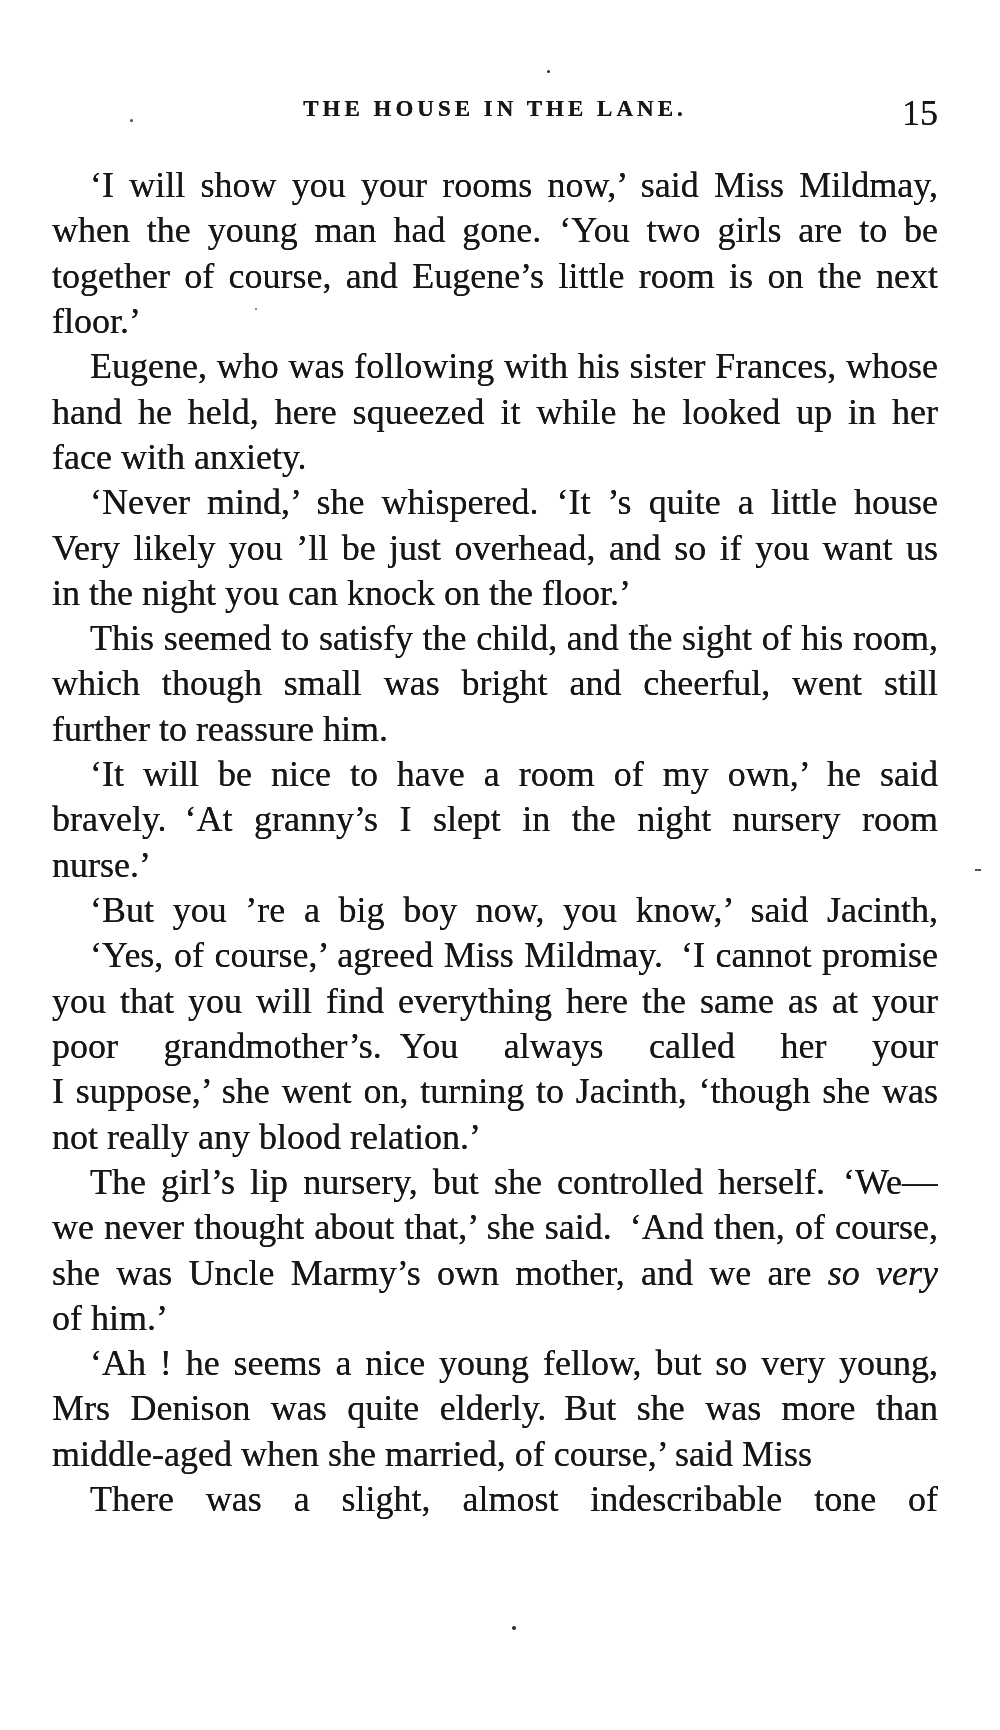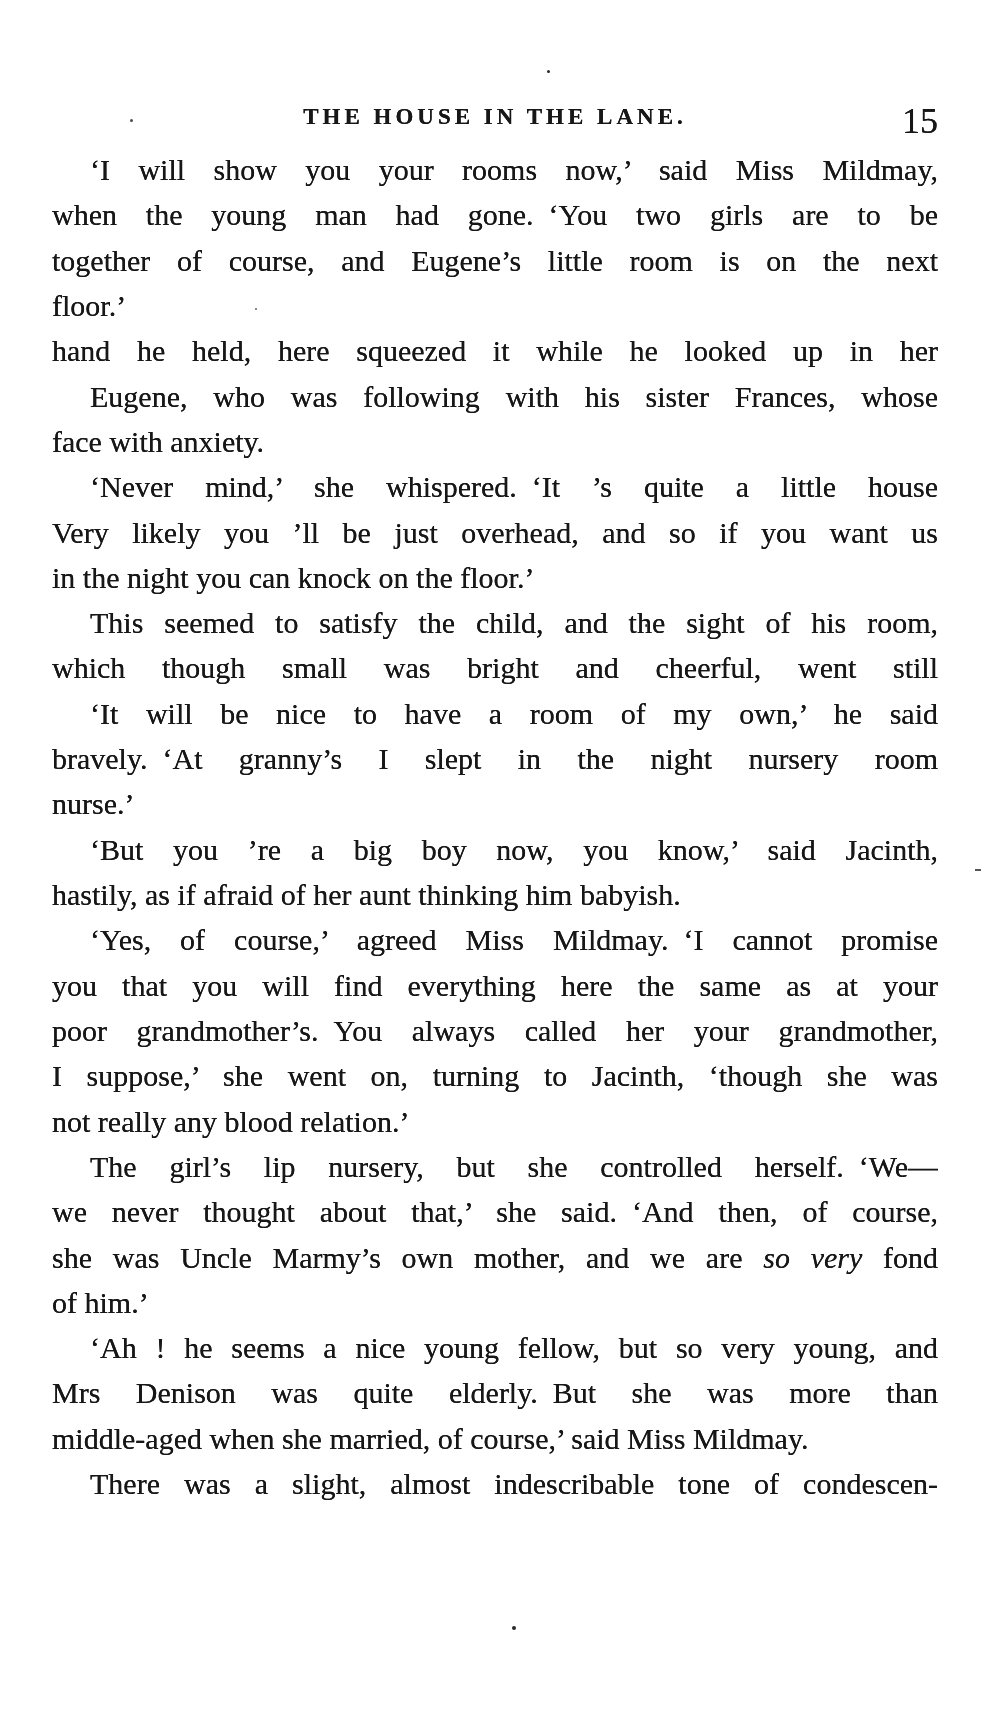--- a/index.html
+++ b/index.html
@@ -13,21 +13,21 @@
     height: 1730px;
     background: #ffffff;
     overflow: hidden;
     font-family: "Liberation Serif", "DejaVu Serif", serif;
     color: #171717;
   }
   
   .header-row {
     position: absolute;
     left: 52px;
-    top: 104px;
+    top: 96px;
     width: 886px;
     height: 34px;
   }
   .running-title {
     position: absolute;
     left: 0;
     right: 0;
     text-align: center;
     font-size: 23px;
     font-weight: bold;
@@ -39,23 +39,23 @@
     position: absolute;
     right: 0;
     top: -4px;
     font-size: 36px;
     text-shadow: 0 0 0.4px #171717;
   }
   
   .text-block {
     position: absolute;
     left: 52px;
-    top: 147px;
+    top: 163px;
     width: 886px;
-    font-size: 30px;
+    font-size: 36px;
   }
   .line {
     height: 45.32px;
     line-height: 45.32px;
     overflow: hidden;
     white-space: normal;
     text-shadow: 0 0 0.45px #171717;
   }
   .line.in { text-indent: 38px; }
   .line.j  { text-align: justify; }
@@ -82,33 +82,33 @@
   <div class="header-row">
     <div class="running-title">THE HOUSE IN THE LANE.</div>
     <div class="page-number">15</div>
   </div>
 
   <div class="text-block">
       <div class="line in j">‘I will show you your rooms now,’ said Miss Mildmay,</div>
       <div class="line j">when the young man had gone. ‘You two girls are to be</div>
       <div class="line j">together of course, and Eugene’s little room is on the next</div>
       <div class="line">floor.’</div>
+      <div class="line in j">Eugene, who was following with his sister Frances, whose</div>
       <div class="line j">hand he held, here squeezed it while he looked up in her</div>
-      <div class="line in j">Eugene, who was following with his sister Frances, whose</div>
       <div class="line">face with anxiety.</div>
       <div class="line in j">‘Never mind,’ she whispered. ‘It ’s quite a little house</div>
       <div class="line j">Very likely you ’ll be just overhead, and so if you want us</div>
       <div class="line">in the night you can knock on the floor.’</div>
       <div class="line in j">This seemed to satisfy the child, and the sight of his room,</div>
       <div class="line j">which though small was bright and cheerful, went still</div>
+      <div class="line">further to reassure him.</div>
       <div class="line in j">‘It will be nice to have a room of my own,’ he said</div>
       <div class="line j">bravely. ‘At granny’s I slept in the night nursery room</div>
       <div class="line">nurse.’</div>
       <div class="line in j">‘But you ’re a big boy now, you know,’ said Jacinth,</div>
-      <div class="line">hastily, as if afraid of her aunt thinking him babyish.</div>
       <div class="line in j">‘Yes, of course,’ agreed Miss Mildmay. ‘I cannot promise</div>
       <div class="line j">you that you will find everything here the same as at your</div>
       <div class="line j">poor grandmother’s. You always called her your grandmother,</div>
       <div class="line j">I suppose,’ she went on, turning to Jacinth, ‘though she was</div>
       <div class="line">not really any blood relation.’</div>
       <div class="line in j">The girl’s lip nursery, but she controlled herself. ‘We—</div>
       <div class="line j">we never thought about that,’ she said. ‘And then, of course,</div>
       <div class="line j">she was Uncle Marmy’s own mother, and we are <i>so very</i> fond</div>
       <div class="line">of him.’</div>
       <div class="line in j">‘Ah ! he seems a nice young fellow, but so very young, and</div>

